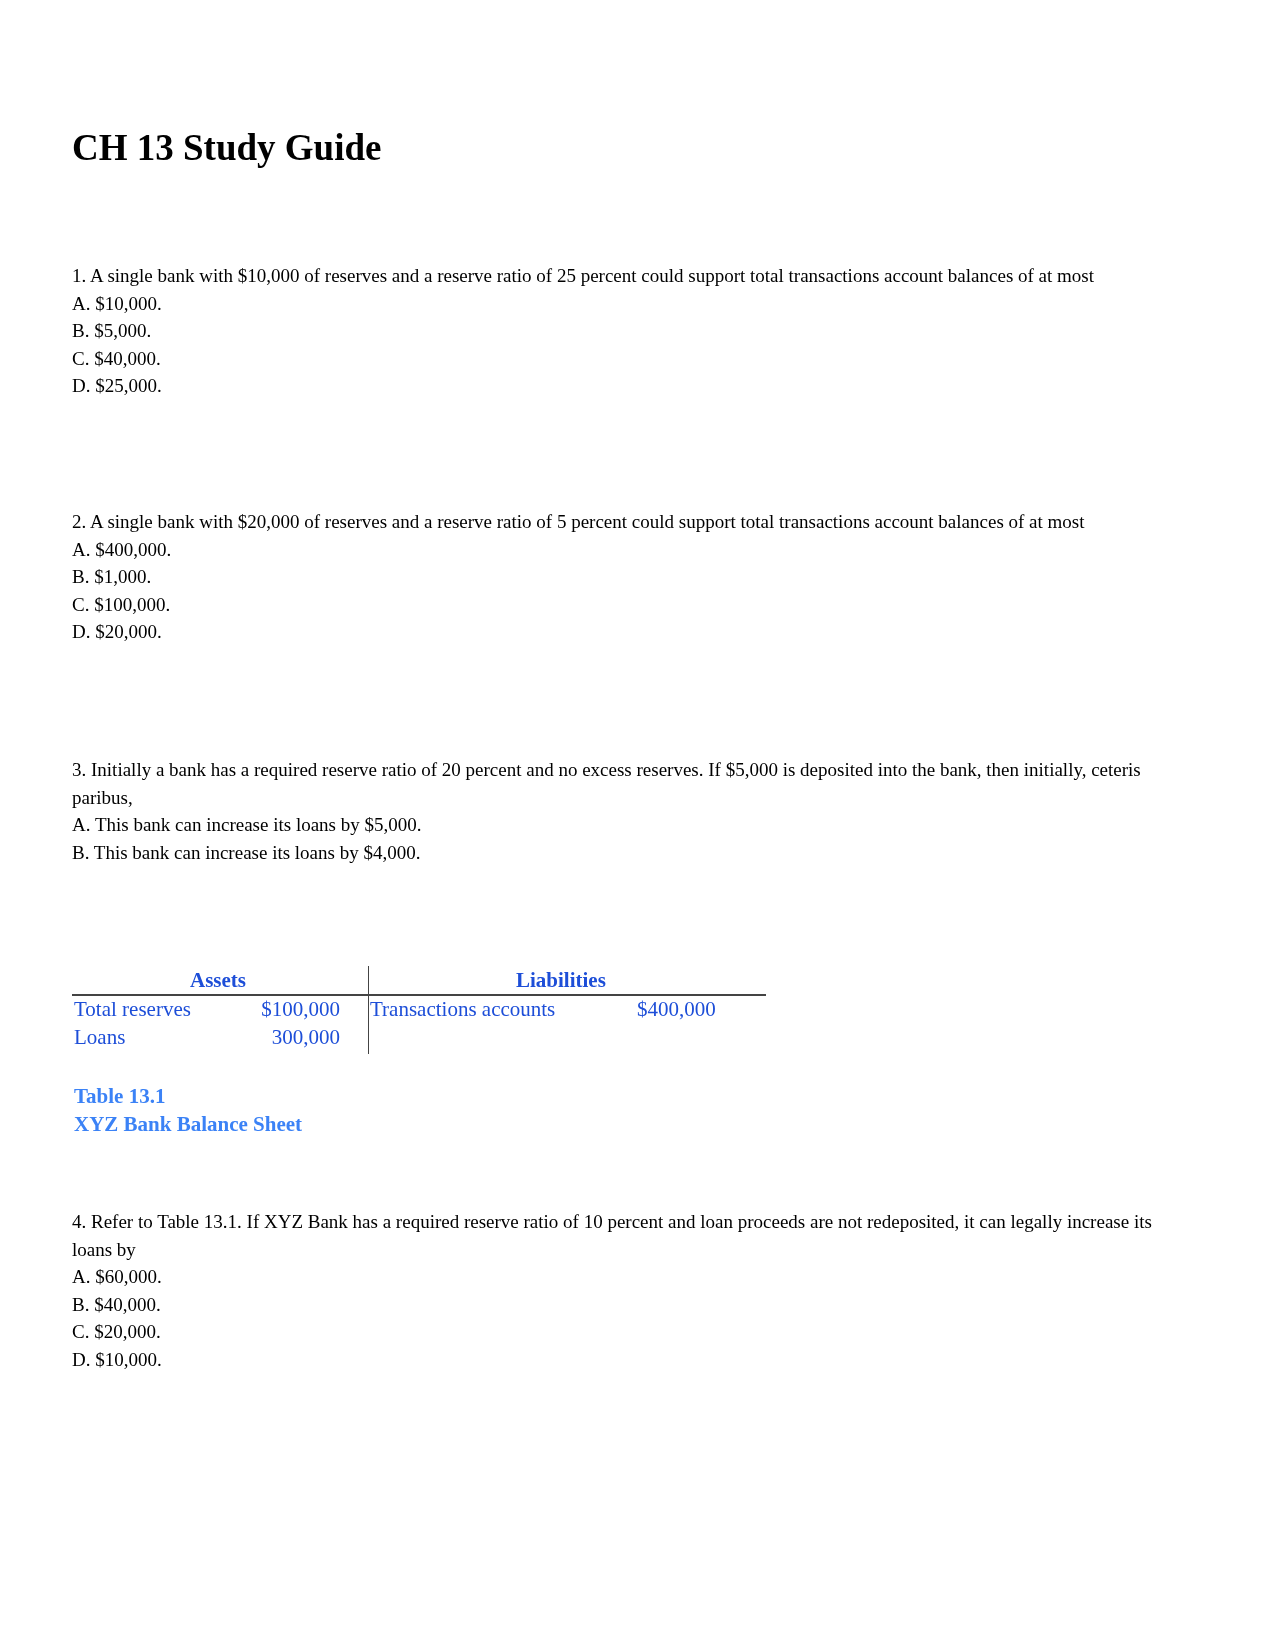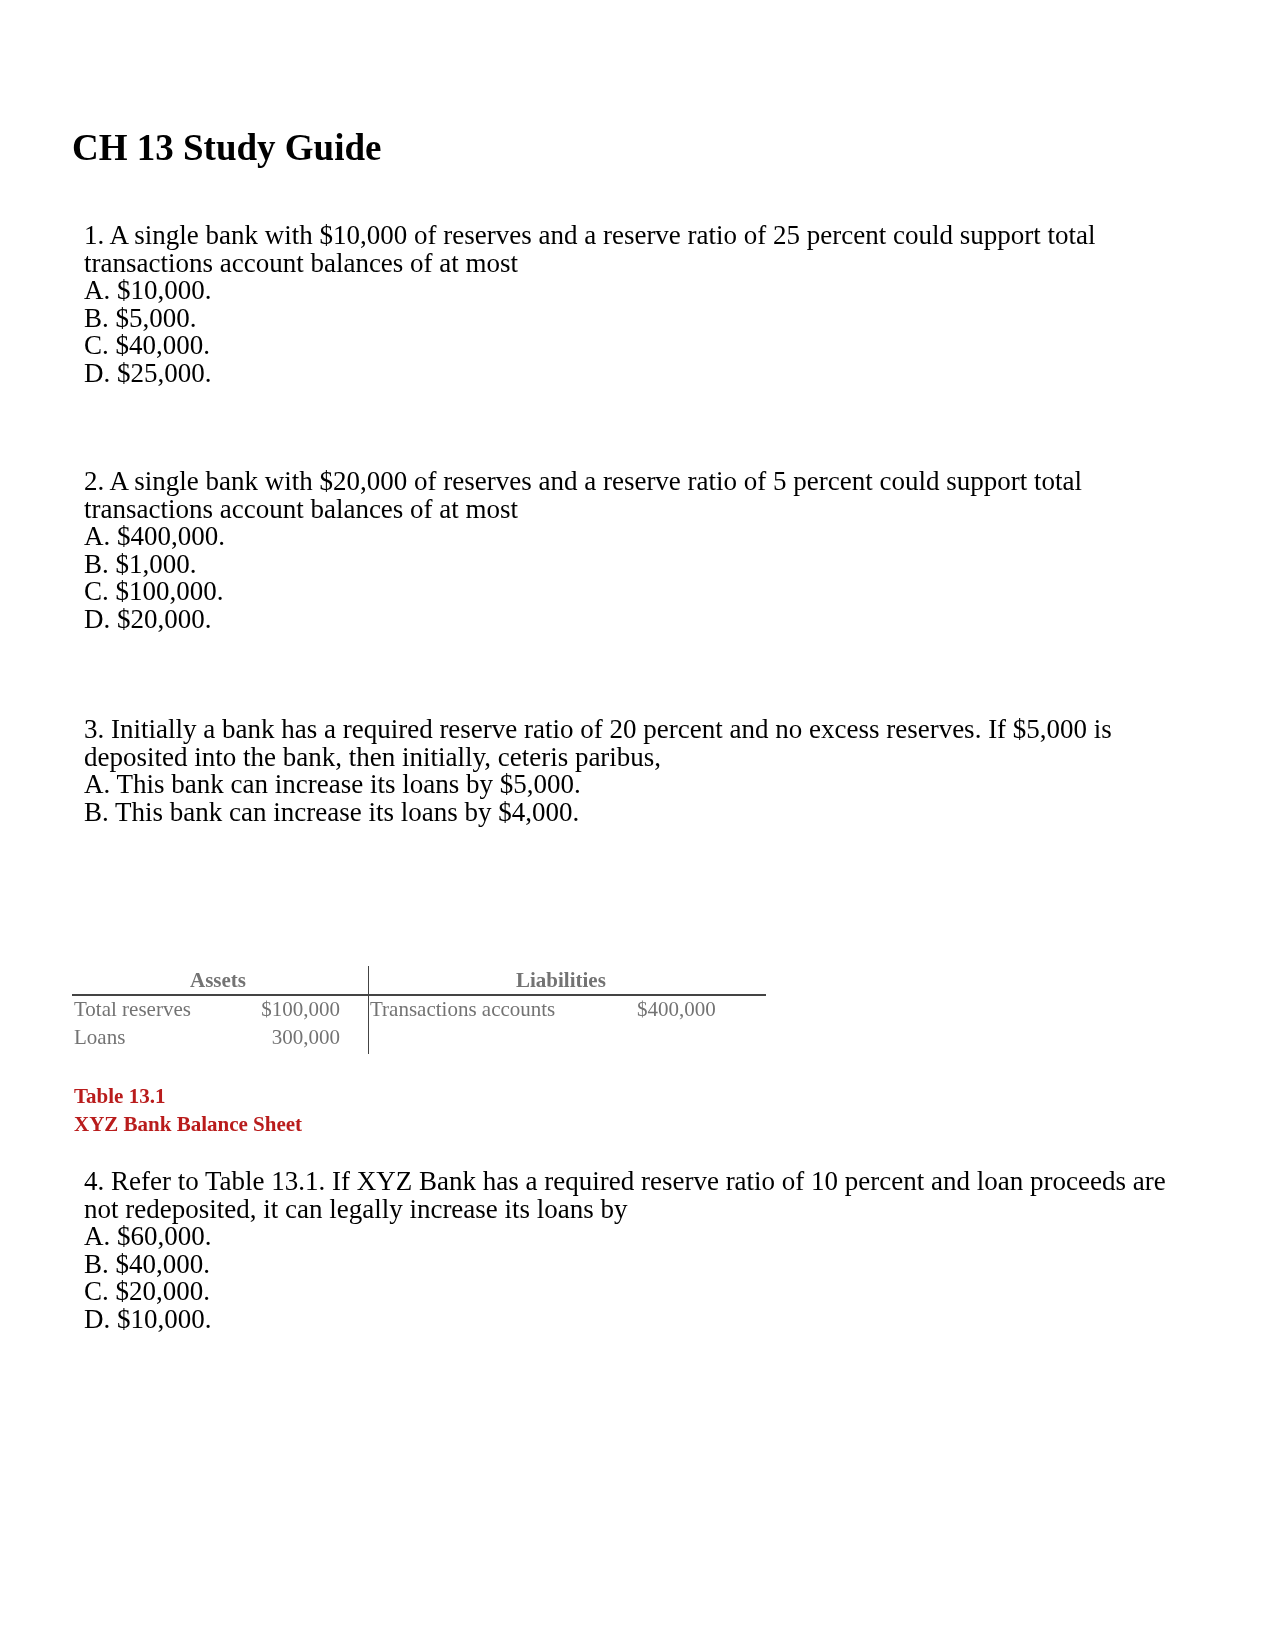--- a/index.html
+++ b/index.html
@@ -5,50 +5,50 @@
   html, body { margin: 0; padding: 0; background: #ffffff; }
   body {
     width: 1275px; height: 1651px; position: relative; overflow: hidden;
     font-family: "Liberation Serif", "DejaVu Serif", serif; color: #000;
   }
   .title {
     position: absolute; left: 72px; top: 124px;
     font-size: 37px; font-weight: bold; margin: 0; line-height: 48px;
   }
   .question {
-    position: absolute; left: 84px; width: 1120px;
-    font-size: 27px; line-height: 27.5px;
+    position: absolute; left: 72px; width: 1120px;
+    font-size: 19px; line-height: 27.5px; margin-top: 40px;
   }
   .question p { margin: 0; }
   .q1 { top: 222px; }
   .q2 { top: 468px; }
   .q3 { top: 716px; }
   .q4 { top: 1168px; }
   .stem .ital { }
 
   .balance-sheet {
     position: absolute; left: 72px; top: 962px; width: 694px; height: 96px;
-    font-size: 21px; color: #737373;
+    font-size: 21px; color: #1d4ed8;
   }
   .bs-vline { position: absolute; left: 296px; top: 4px; width: 1px; height: 88px; background: #444; }
   .bs-hline { position: absolute; left: 0; top: 32px; width: 694px; height: 1.5px; background: #444; }
   .bs-head { position: absolute; top: 6px; font-weight: bold; }
   .bs-assets-head { left: 118px; }
   .bs-liab-head { left: 444px; }
   .bs-cell { position: absolute; white-space: nowrap; }
   .r1 { top: 35px; }
   .r2 { top: 63px; }
   .c-asset-label { left: 2px; }
   .c-asset-val { right: 426px; text-align: left; }
   .c-liab-label { left: 298px; }
   .c-liab-val { left: 565px; }
 
   .table-caption {
     position: absolute; left: 74px; top: 1082px;
-    font-size: 21px; font-weight: bold; line-height: 28px; color: #b91c1c;
+    font-size: 21px; font-weight: bold; line-height: 28px; color: #3b82f6;
   }
   .table-caption p { margin: 0; }
 </style>
 </head>
 <body>
 
 <h1 class="title">CH 13 Study Guide</h1>
 
 <div class="question q1">
   <p class="stem"><span>1.</span> <span>A single bank with $10,000 of reserves and a reserve ratio of 25 percent could support total transactions account balances of at most</span></p>

